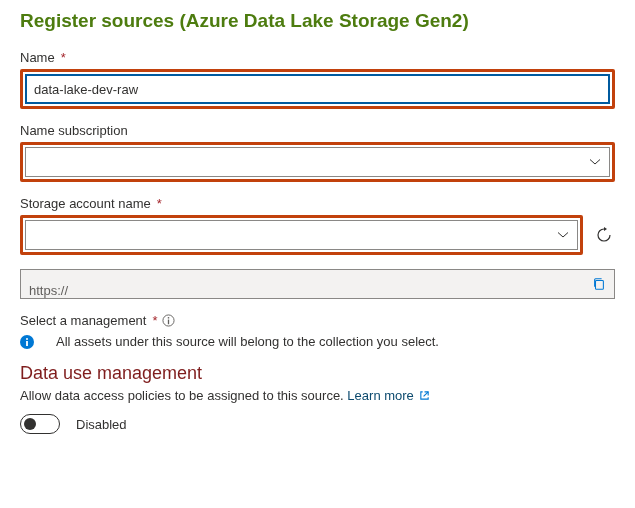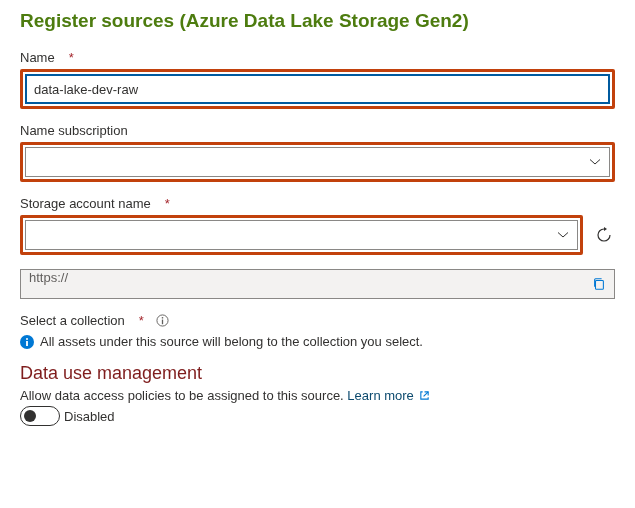--- a/index.html
+++ b/index.html
@@ -19,21 +19,21 @@
     }
     .field {
       margin-bottom: 14px;
     }
     .field-label {
       font-size: 13px;
       color: #323130;
       margin-bottom: 4px;
       display: flex;
       align-items: center;
-      gap: 12px;
+      gap: 4px;
     }
     .req {
       color: #a4262c;
       margin-left: 2px;
     }
     .hl-wrap {
       border: 3px solid #c2410c;
       padding: 2px;
       border-radius: 2px;
     }
@@ -88,21 +88,21 @@
       width: 22px;
       height: 22px;
       display: flex;
       align-items: center;
       justify-content: center;
       cursor: pointer;
       color: #323130;
     }
     .endpoint-wrap {
       display: flex;
-      align-items: flex-start;
+      align-items: flex-end;
       border: 1px solid #8a8886;
       height: 30px;
       background: #f3f2f1;
     }
     .endpoint-text {
       flex: 1;
       padding: 0 8px;
       font-size: 13px;
       color: #605e5c;
     }
@@ -125,21 +125,21 @@
     }
     .info-icon.filled {
       color: #0078d4;
     }
     .select-wrap-plain {
       width: 100%;
     }
     .info-line {
       display: flex;
       align-items: center;
-      gap: 6px;
+      gap: 22px;
       margin-top: 6px;
       font-size: 13px;
       color: #323130;
     }
     .section-head {
       font-size: 18px;
       color: #7f1d1d;
       margin-top: 8px;
       margin-bottom: 4px;
     }
@@ -154,22 +154,22 @@
       margin-top: 32px;
     }
     .ext-icon {
       display: inline-block;
       vertical-align: middle;
       margin-left: 2px;
     }
     .toggle-row {
       display: flex;
       align-items: center;
-      gap: 4px;
-      margin-top: 2px;
+      gap: 16px;
+      margin-top: 10px;
     }
     .toggle {
       width: 40px;
       height: 20px;
       border: 1px solid #323130;
       border-radius: 10px;
       background: #fff;
       position: relative;
       cursor: pointer;
     }
@@ -250,21 +250,21 @@
       <svg viewBox="0 0 16 16" width="14" height="14">
         <rect x="4" y="4" width="9" height="10" rx="1" fill="none" stroke="#0078d4" stroke-width="1.2"></rect>
         <path d="M3 11 V3 a1 1 0 0 1 1-1 h7" fill="none" stroke="#0078d4" stroke-width="1.2"></path>
       </svg>
     </div>
   </div>
 </div>
 
 <div class="field">
   <div class="field-label">
-    <span>Select a collection</span>
+    <span>Select a management</span>
     <span class="req">*</span>
     <span class="info-icon">
       <svg viewBox="0 0 14 14" width="13" height="13">
         <circle cx="7" cy="7" r="6" fill="none" stroke="#605e5c" stroke-width="1"></circle>
         <circle cx="7" cy="4" r="0.9" fill="#605e5c"></circle>
         <rect x="6.3" y="6" width="1.4" height="5" fill="#605e5c"></rect>
       </svg>
     </span>
   </div>
   <div class="info-line">

